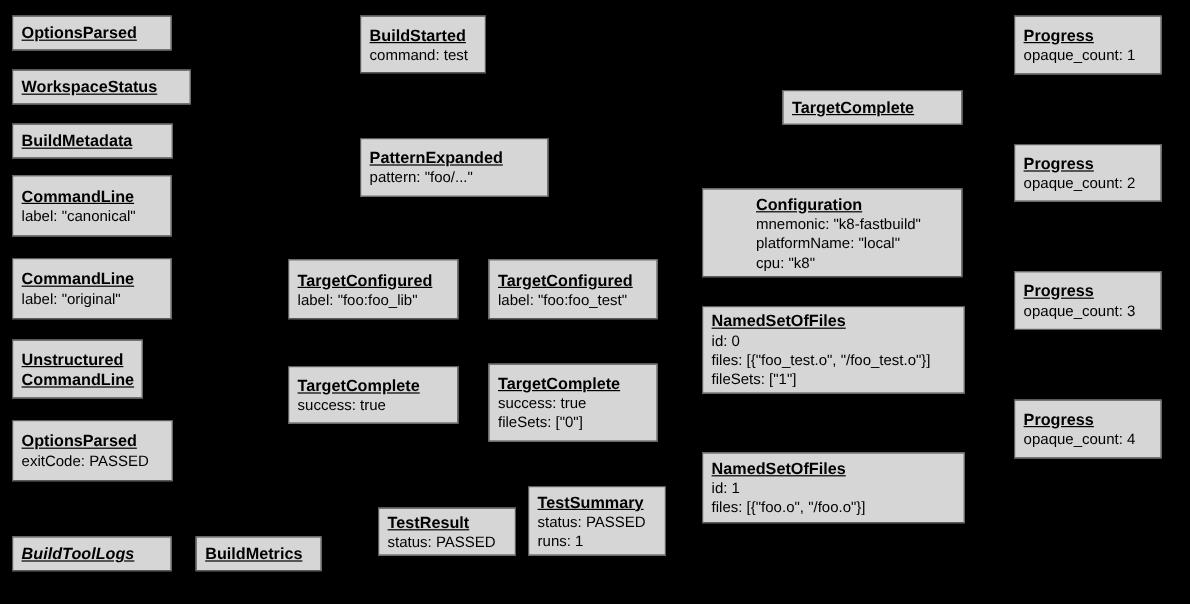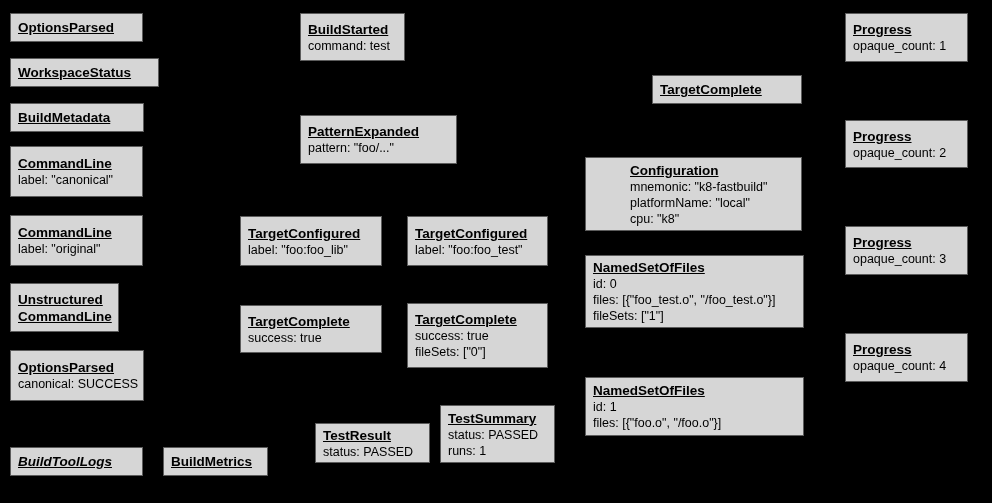--- a/index.html
+++ b/index.html
@@ -56,21 +56,21 @@
     <div class="node" style="left: 10px; top: 215px; width: 133px; height: 51px; background: rgb(214, 214, 214); border: 1px solid rgb(92, 92, 92); color: rgb(0, 0, 0);">
       <div class="node-title">CommandLine</div>
       <div class="node-detail">label: "original"</div>
     </div>
     <div class="node" style="left: 10px; top: 283px; width: 109px; height: 49px; background: rgb(214, 214, 214); border: 1px solid rgb(92, 92, 92); color: rgb(0, 0, 0);">
       <div class="node-title">Unstructured</div>
       <div class="node-title">CommandLine</div>
     </div>
     <div class="node" style="left: 10px; top: 350px; width: 134px; height: 51px; background: rgb(214, 214, 214); border: 1px solid rgb(92, 92, 92); color: rgb(0, 0, 0);">
       <div class="node-title">OptionsParsed</div>
-      <div class="node-detail">canonical: SUCCESS</div>
+      <div class="node-detail">exitCode: PASSED</div>
     </div>
     <div class="node" style="left: 10px; top: 447px; width: 133px; height: 29px; background: rgb(214, 214, 214); border: 1px solid rgb(92, 92, 92); color: rgb(0, 0, 0); font-style: italic;">
       <div class="node-title">BuildToolLogs</div>
     </div>
     <div class="node" style="left: 163px; top: 447px; width: 105px; height: 29px; background: rgb(214, 214, 214); border: 1px solid rgb(92, 92, 92); color: rgb(0, 0, 0);">
       <div class="node-title">BuildMetrics</div>
     </div>
     <div class="node" style="left: 300px; top: 13px; width: 105px; height: 48px; background: rgb(214, 214, 214); border: 1px solid rgb(92, 92, 92); color: rgb(0, 0, 0);">
       <div class="node-title">BuildStarted</div>
       <div class="node-detail">command: test</div>

